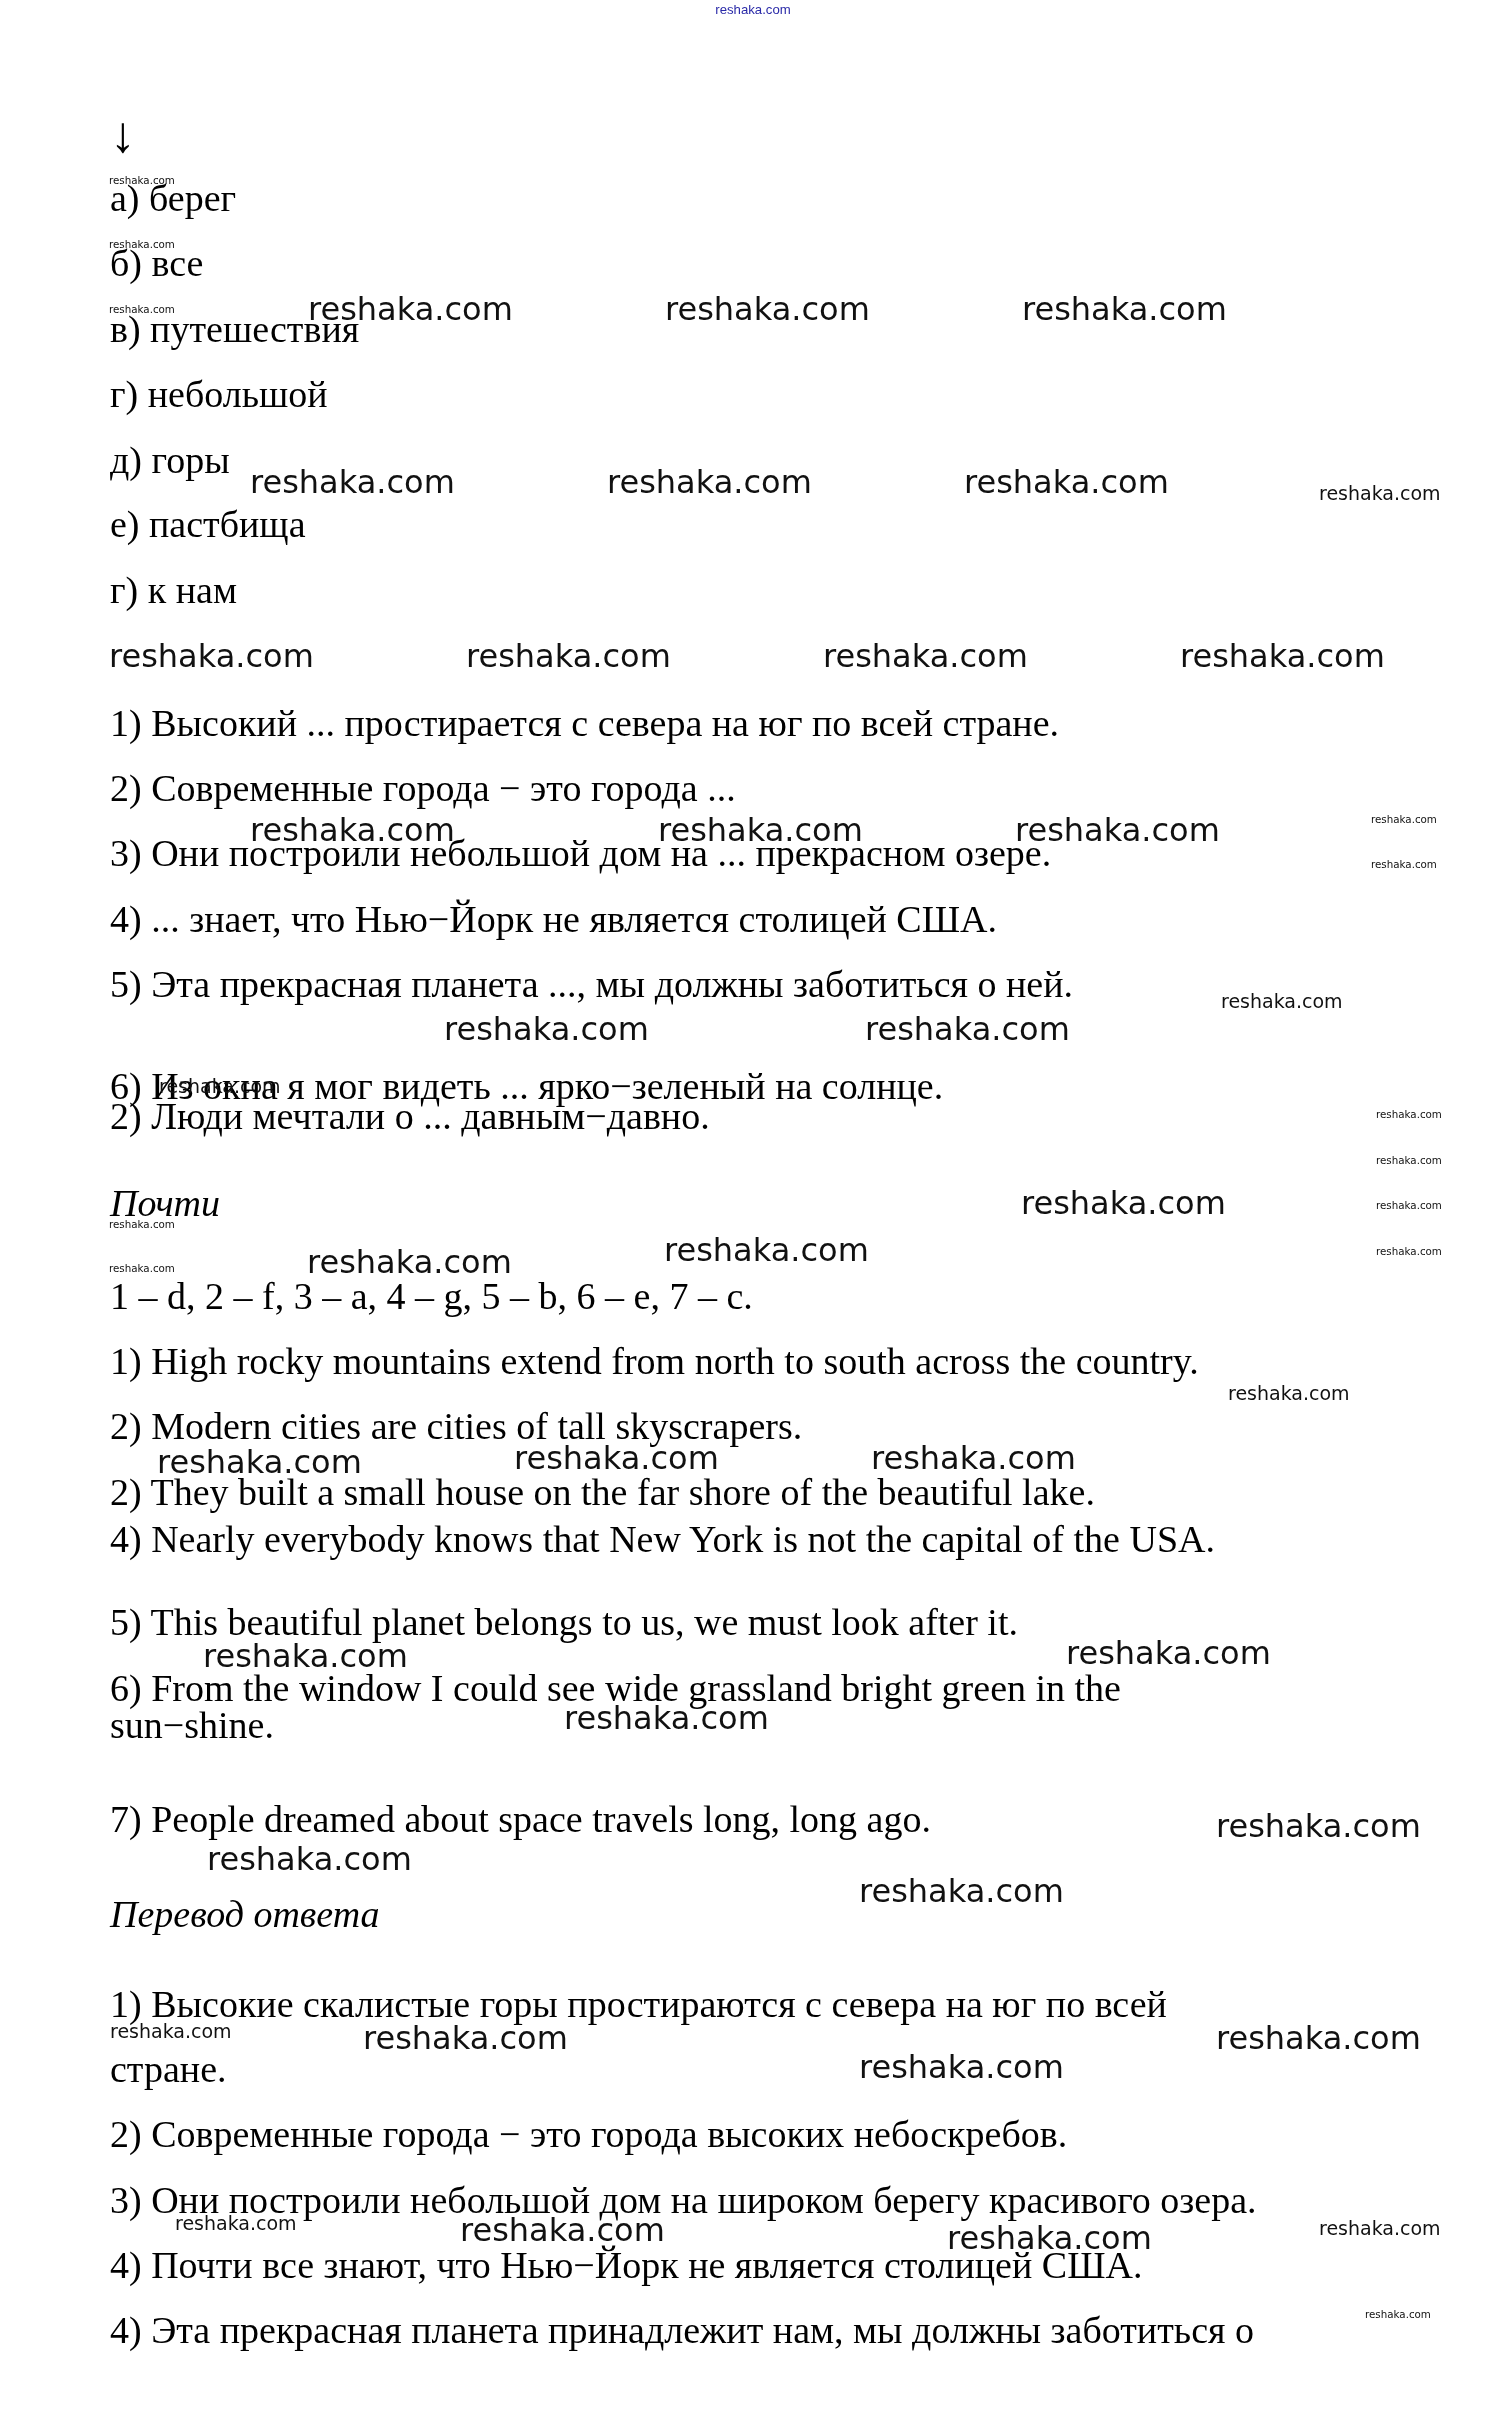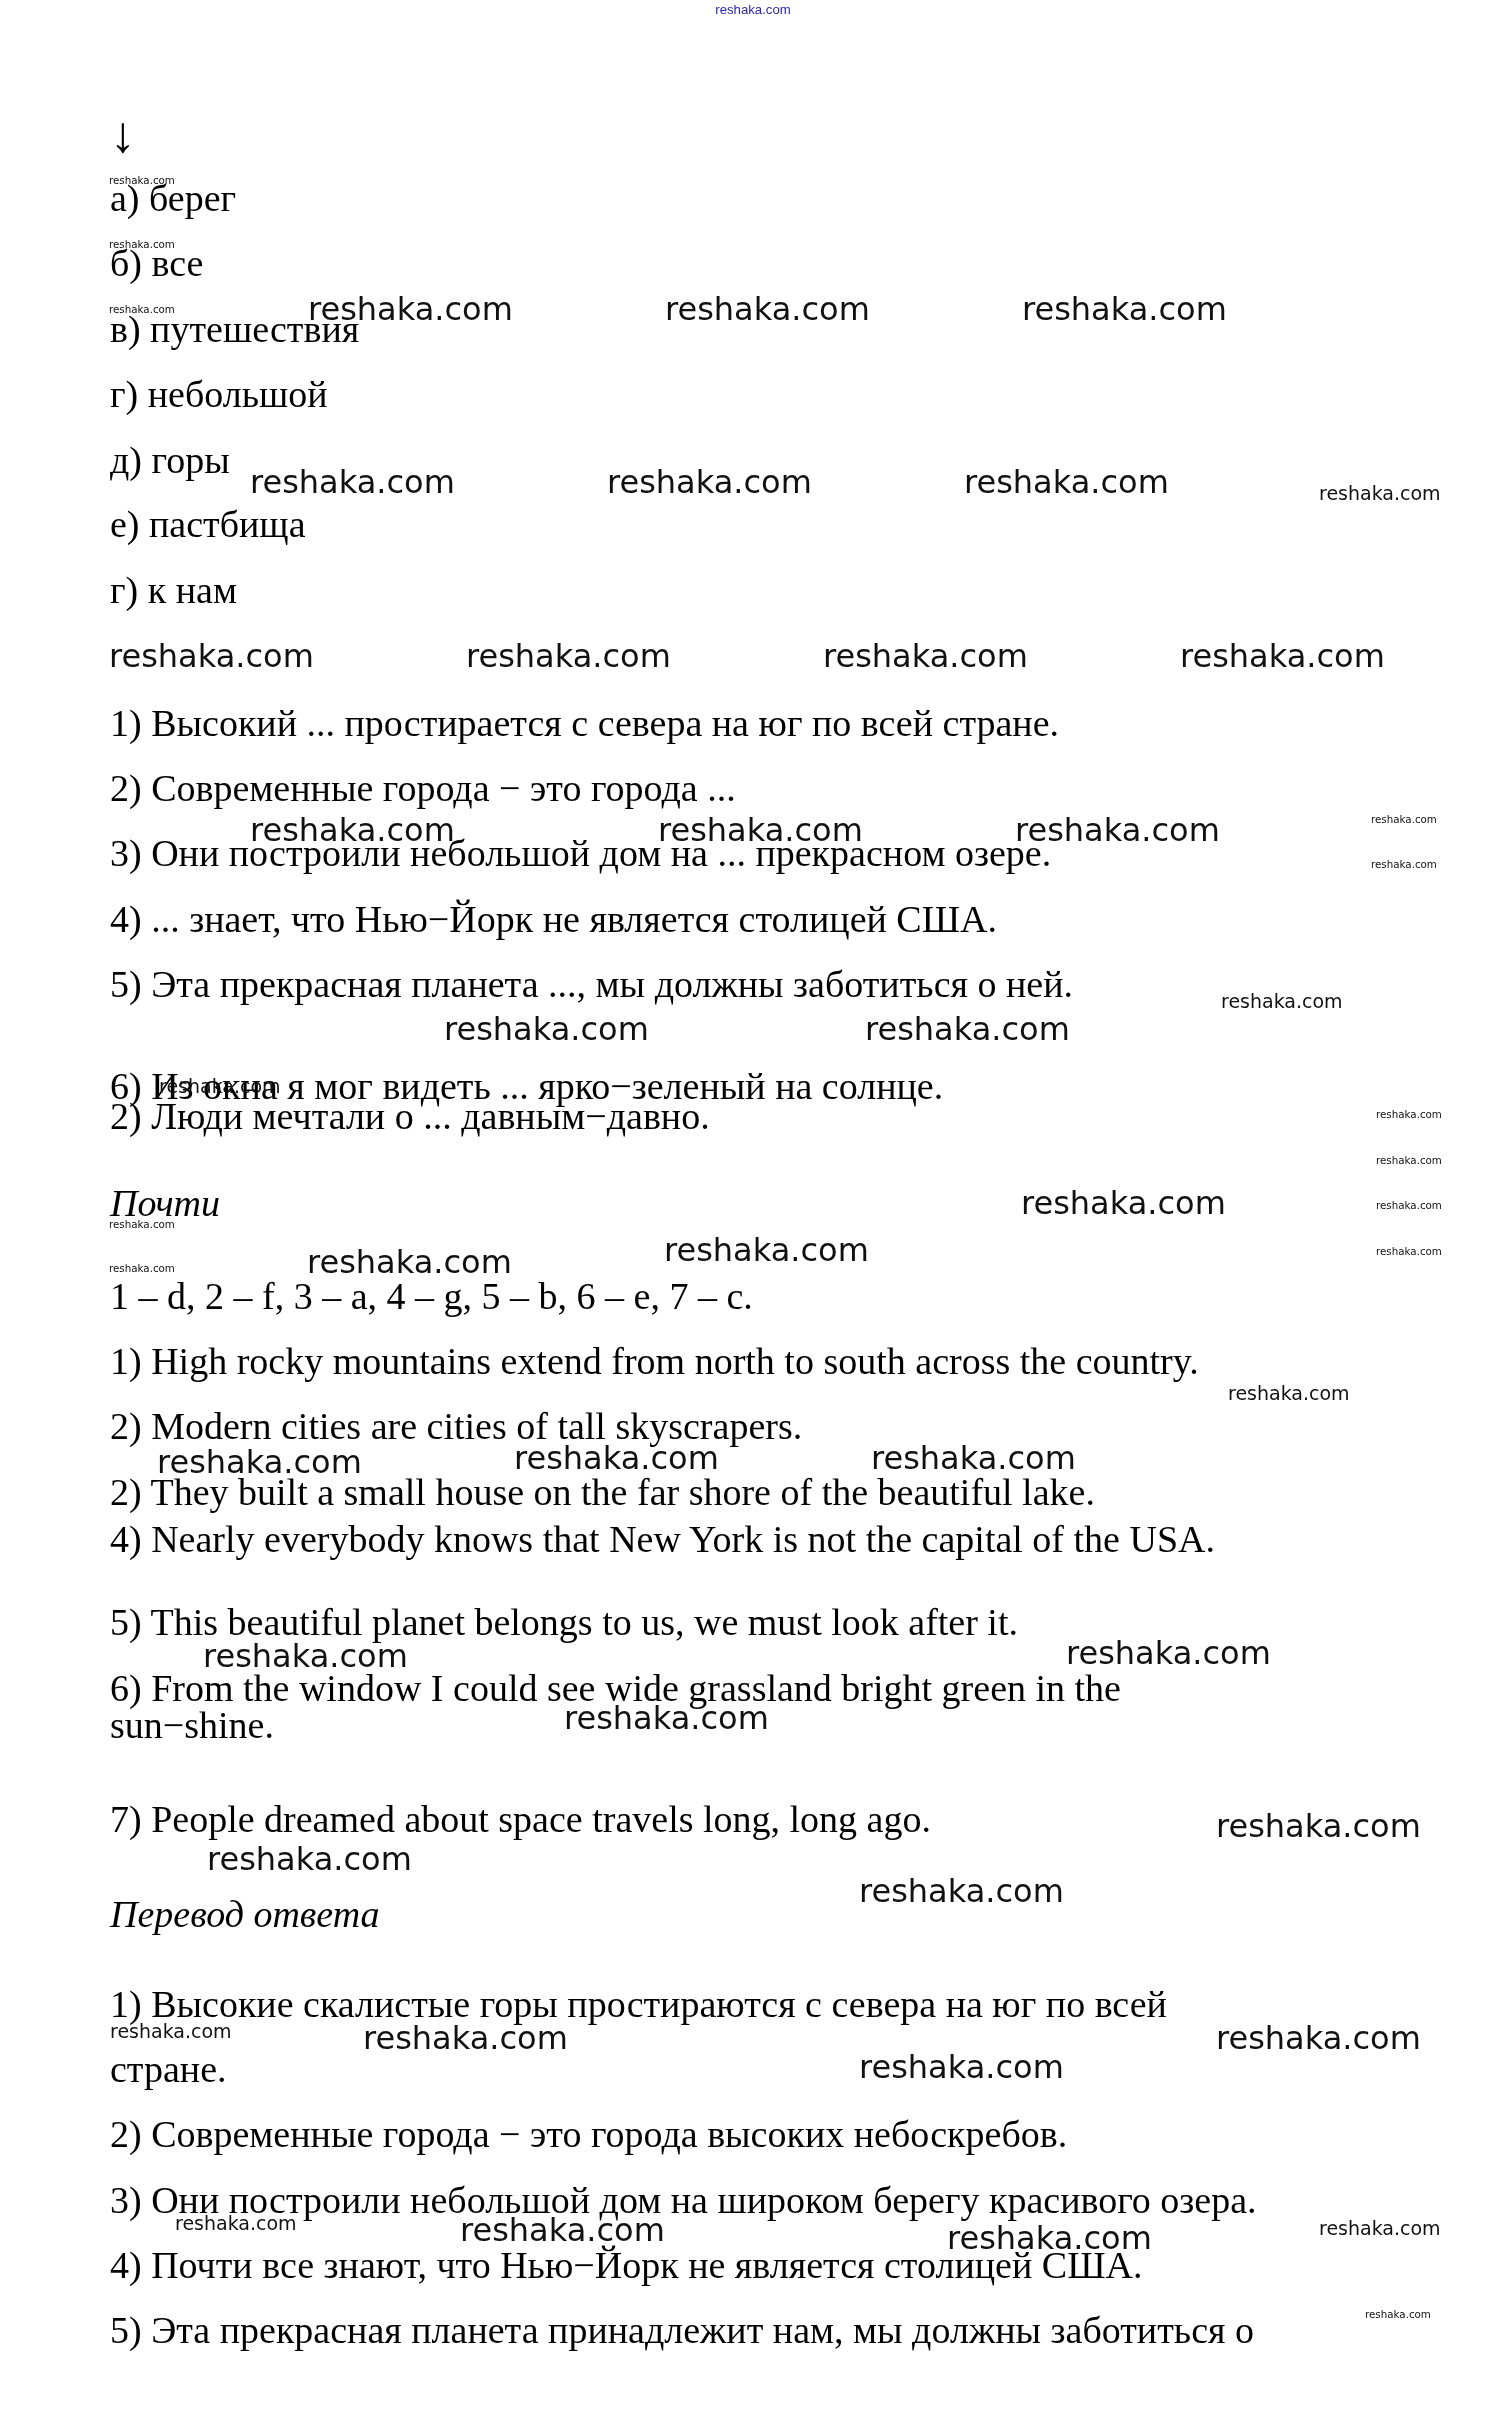--- a/index.html
+++ b/index.html
@@ -51,21 +51,21 @@
 <div class="line" style="top:1703px">sun−shine.</div>
 <div class="line" style="top:1797px">7) People dreamed about space travels long, long ago.</div>
 
 <div class="line italic" style="top:1892px">Перевод ответа</div>
 
 <div class="line" style="top:1982px">1) Высокие скалистые горы простираются с севера на юг по всей</div>
 <div class="line" style="top:2047px">стране.</div>
 <div class="line" style="top:2112px">2) Современные города − это города высоких небоскребов.</div>
 <div class="line" style="top:2178px">3) Они построили небольшой дом на широком берегу красивого озера.</div>
 <div class="line" style="top:2243px">4) Почти все знают, что Нью−Йорк не является столицей США.</div>
-<div class="line" style="top:2308px">5) Эта прекрасная планета принадлежит нам, мы должны заботиться о</div>
+<div class="line" style="top:2308px">4) Эта прекрасная планета принадлежит нам, мы должны заботиться о</div>
 
 <div class="wm" style="left:308px;top:291px">reshaka.com</div>
 <div class="wm" style="left:665px;top:291px">reshaka.com</div>
 <div class="wm" style="left:1022px;top:291px">reshaka.com</div>
 <div class="wm" style="left:250px;top:464px">reshaka.com</div>
 <div class="wm" style="left:607px;top:464px">reshaka.com</div>
 <div class="wm" style="left:964px;top:464px">reshaka.com</div>
 <div class="wm-m" style="left:1319px;top:482px">reshaka.com</div>
 <div class="wm" style="left:109px;top:638px">reshaka.com</div>
 <div class="wm" style="left:466px;top:638px">reshaka.com</div>

